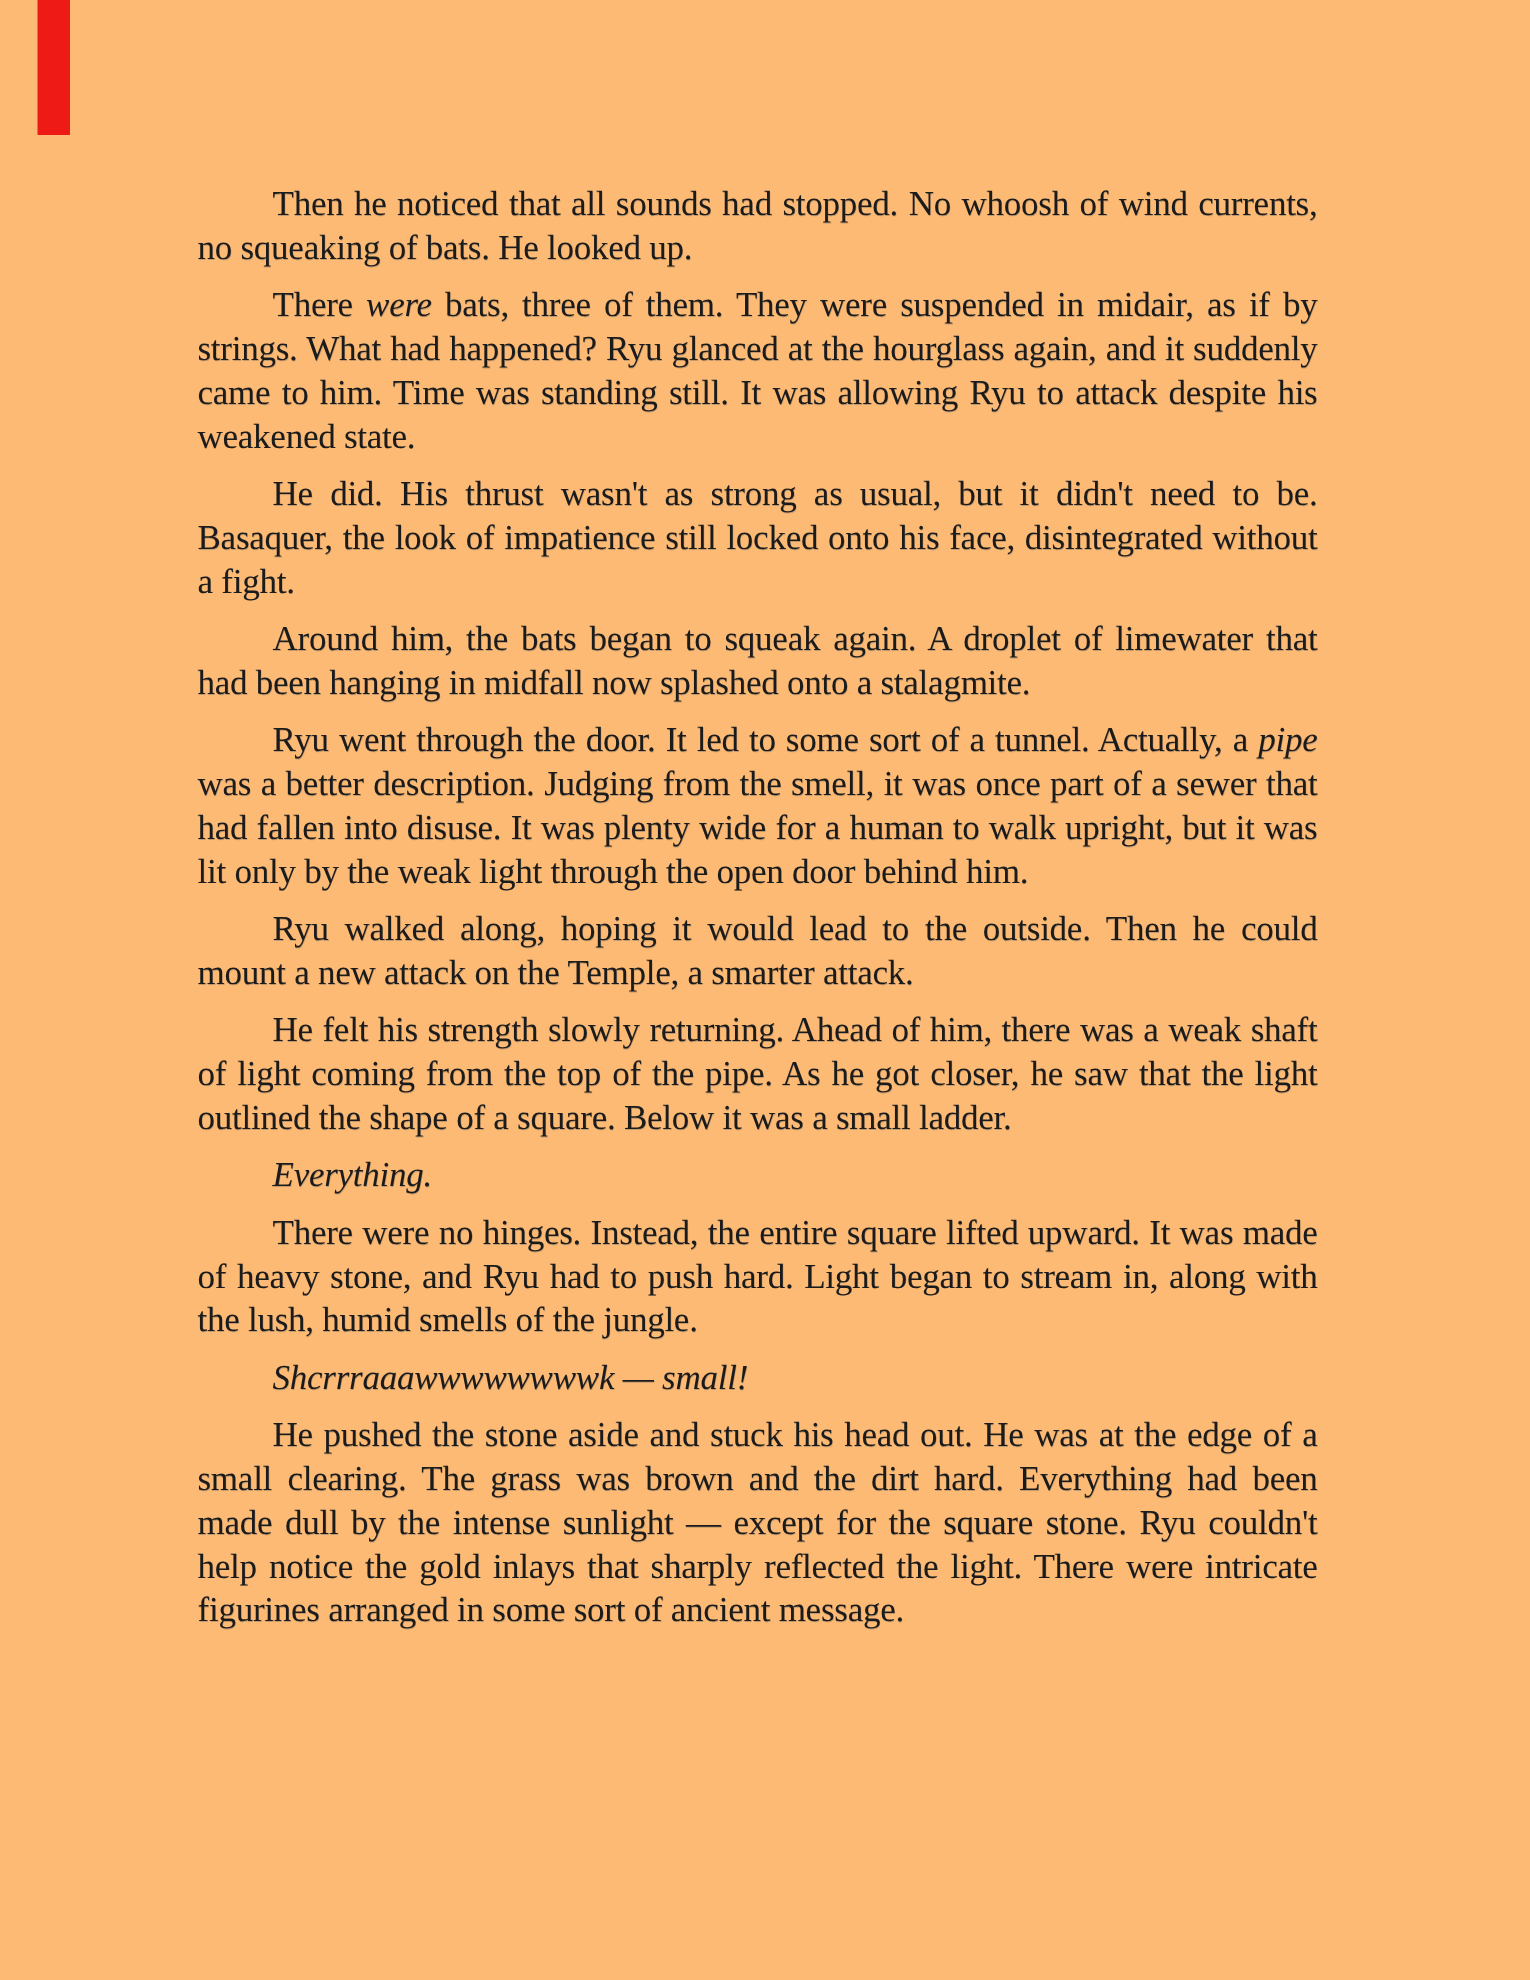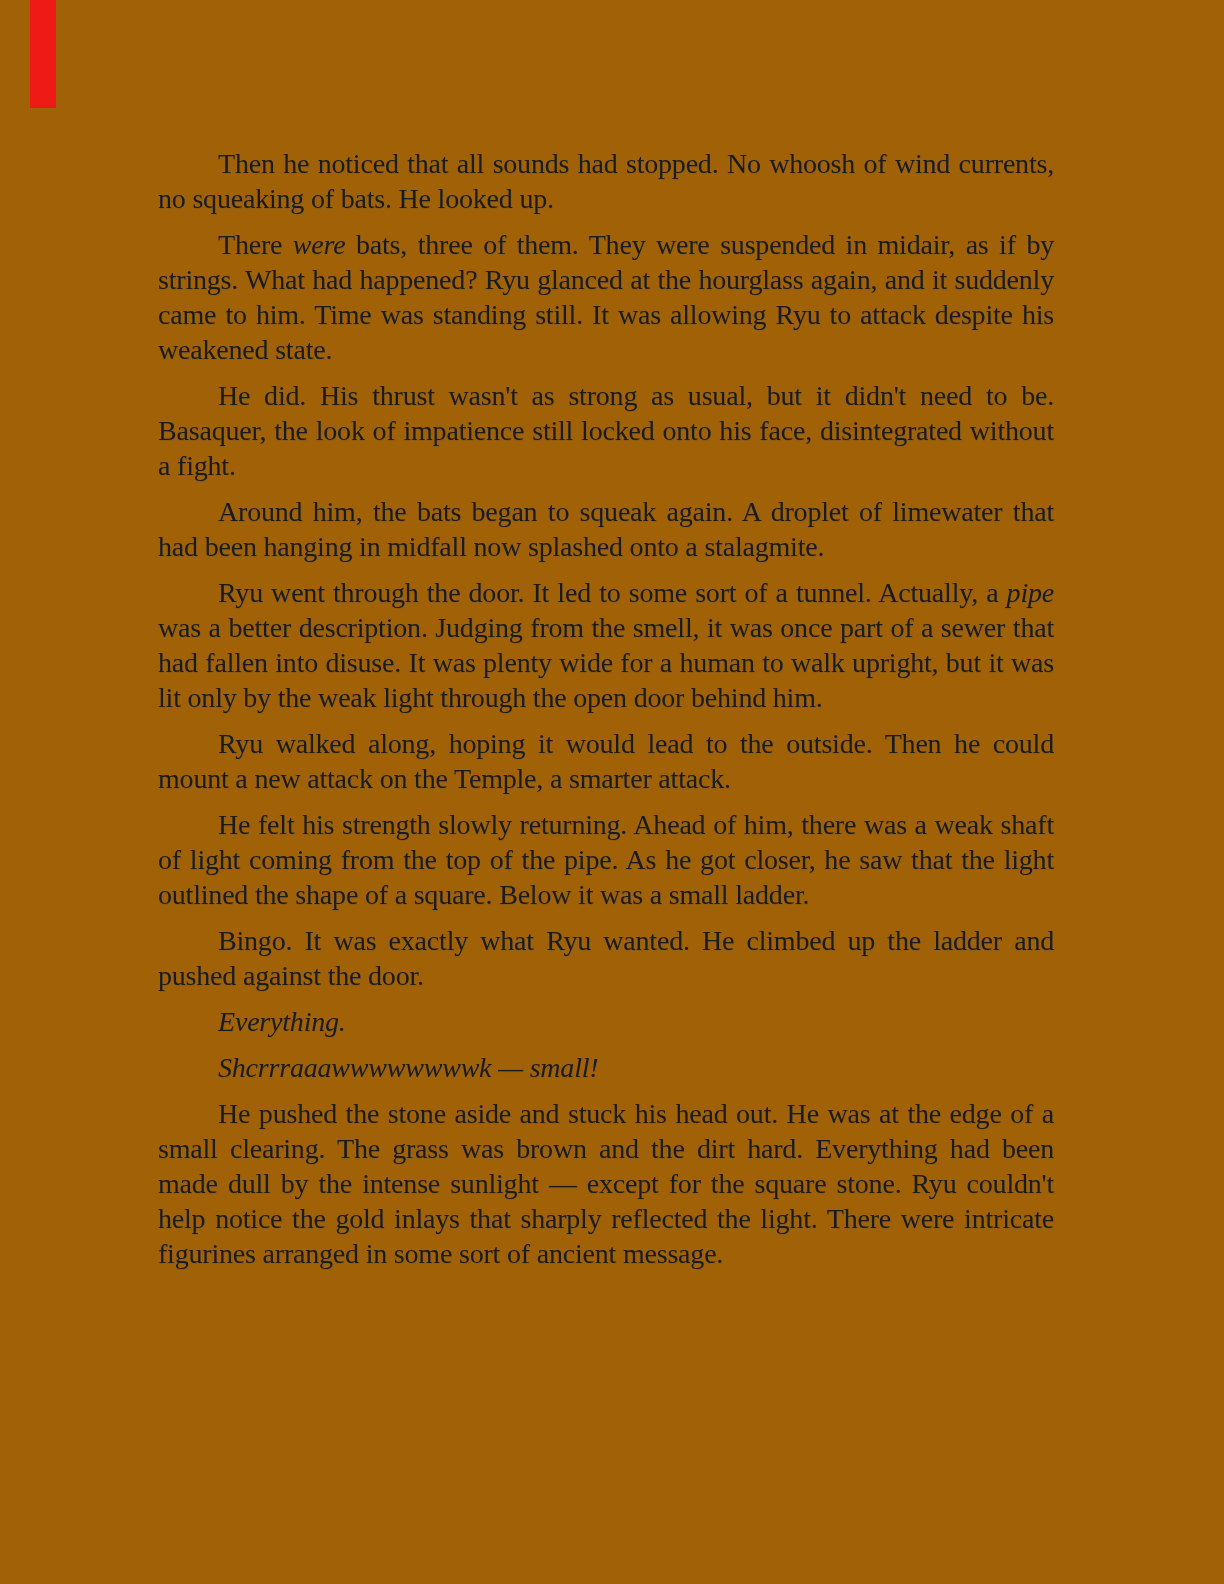--- a/index.html
+++ b/index.html
@@ -45,28 +45,28 @@
     margin-top: 11px;
   }
   .para em {
     font-style: italic;
     margin-top: 20px;
   }
 </style>
 </head>
 <body>
 
-<div class="page" style="background: #a16207;">
+<div class="page" style="background: #fdba74;">
   <div class="bookmark" style="background: rgb(238, 26, 21);"></div>
   <main class="page-content" style="color: rgb(27, 27, 27);">
       <p class="para"><span>Then he noticed that all sounds had stopped. No whoosh of wind currents, no squeaking of bats. He looked up.</span></p>
       <p class="para"><span>There </span><em>were</em><span> bats, three of them. They were suspended in midair, as if by strings. What had happened? Ryu glanced at the hourglass again, and it suddenly came to him. Time was standing still. It was allowing Ryu to attack despite his weakened state.</span></p>
       <p class="para"><span>He did. His thrust wasn't as strong as usual, but it didn't need to be. Basaquer, the look of impatience still locked onto his face, disintegrated without a fight.</span></p>
       <p class="para"><span>Around him, the bats began to squeak again. A droplet of limewater that had been hanging in midfall now splashed onto a stalagmite.</span></p>
       <p class="para"><span>Ryu went through the door. It led to some sort of a tunnel. Actually, a </span><em>pipe</em><span> was a better description. Judging from the smell, it was once part of a sewer that had fallen into disuse. It was plenty wide for a human to walk upright, but it was lit only by the weak light through the open door behind him.</span></p>
       <p class="para"><span>Ryu walked along, hoping it would lead to the outside. Then he could mount a new attack on the Temple, a smarter attack.</span></p>
       <p class="para"><span>He felt his strength slowly returning. Ahead of him, there was a weak shaft of light coming from the top of the pipe. As he got closer, he saw that the light outlined the shape of a square. Below it was a small ladder.</span></p>
-      <p class="para"><span>Bingo. It was exactly what Ryu wanted. He climbed up the ladder and pushed against the door.</span></p>
       <p class="para"><em>Everything.</em></p>
+      <p class="para"><span>There were no hinges. Instead, the entire square lifted upward. It was made of heavy stone, and Ryu had to push hard. Light began to stream in, along with the lush, humid smells of the jungle.</span></p>
       <p class="para"><em>Shcrrraaawwwwwwwwk — small!</em></p>
       <p class="para"><span>He pushed the stone aside and stuck his head out. He was at the edge of a small clearing. The grass was brown and the dirt hard. Everything had been made dull by the intense sunlight — except for the square stone. Ryu couldn't help notice the gold inlays that sharply reflected the light. There were intricate figurines arranged in some sort of ancient message.</span></p>
     </main>
 </div>
 
 </body></html>

